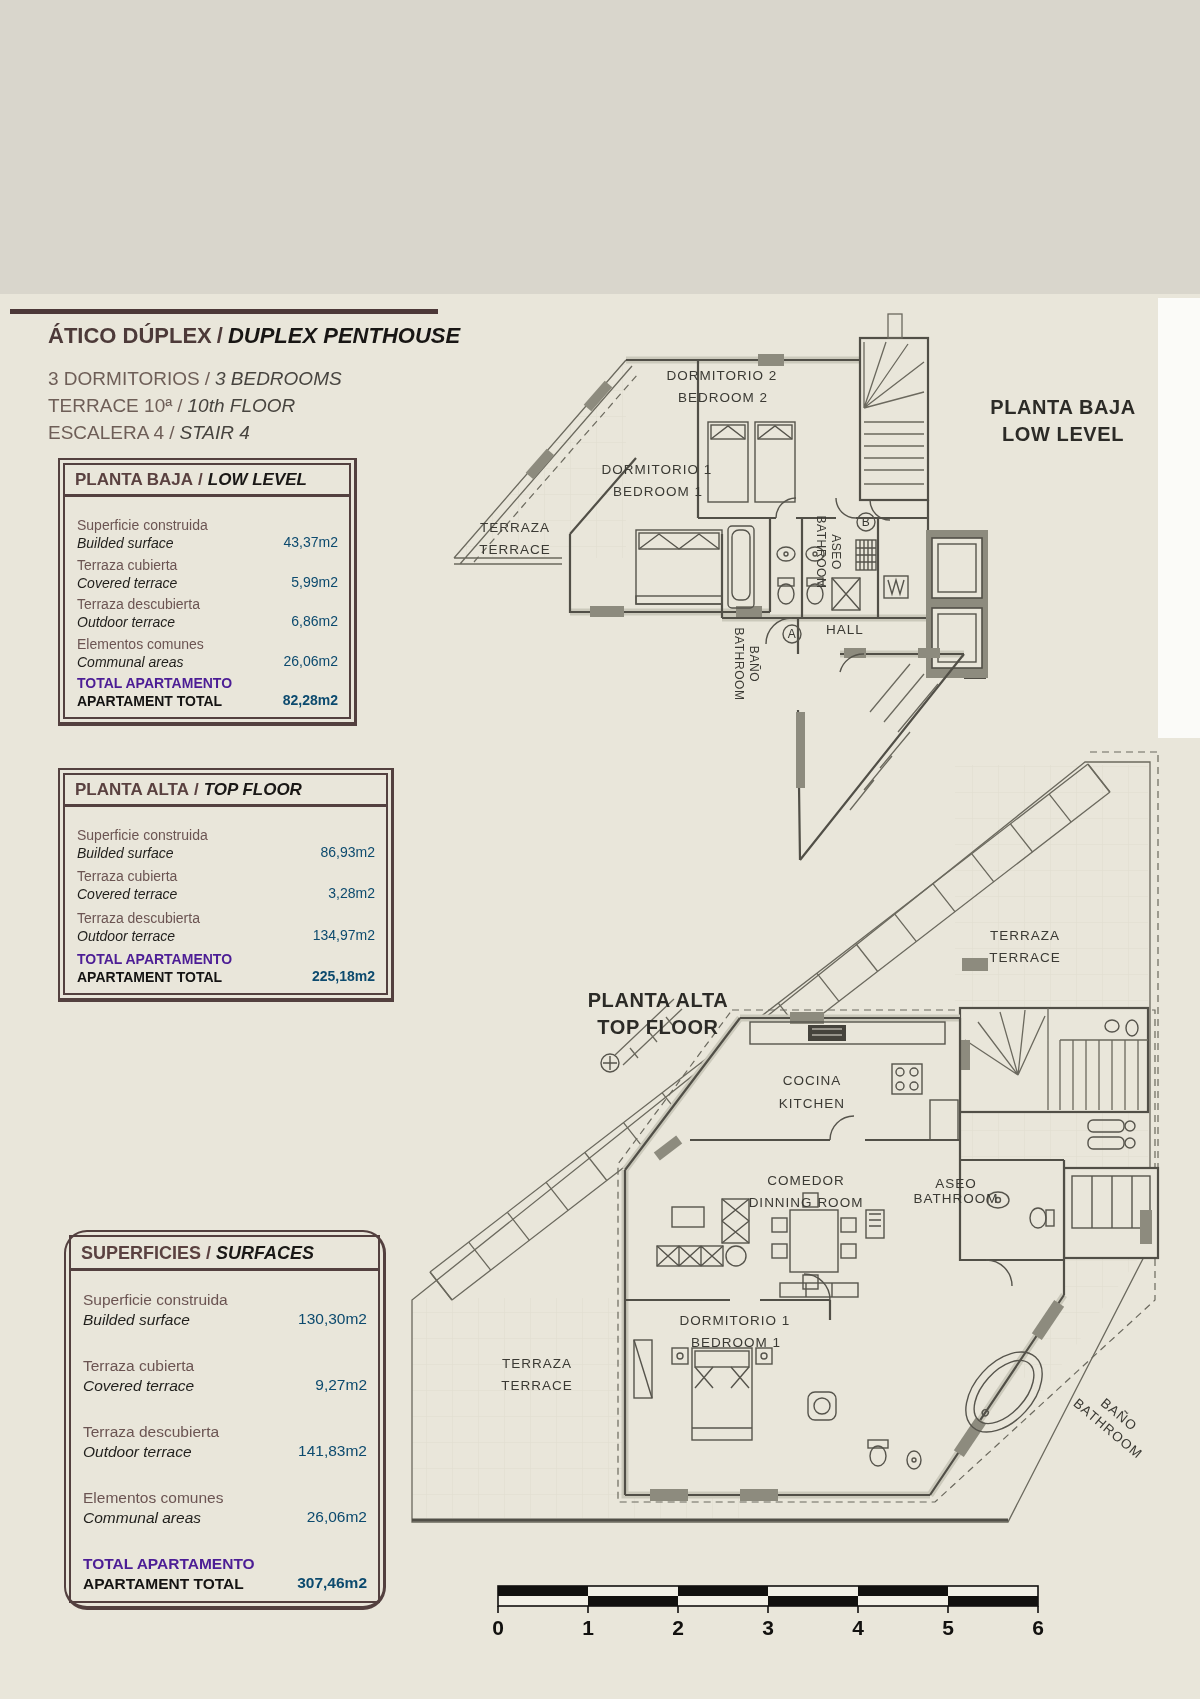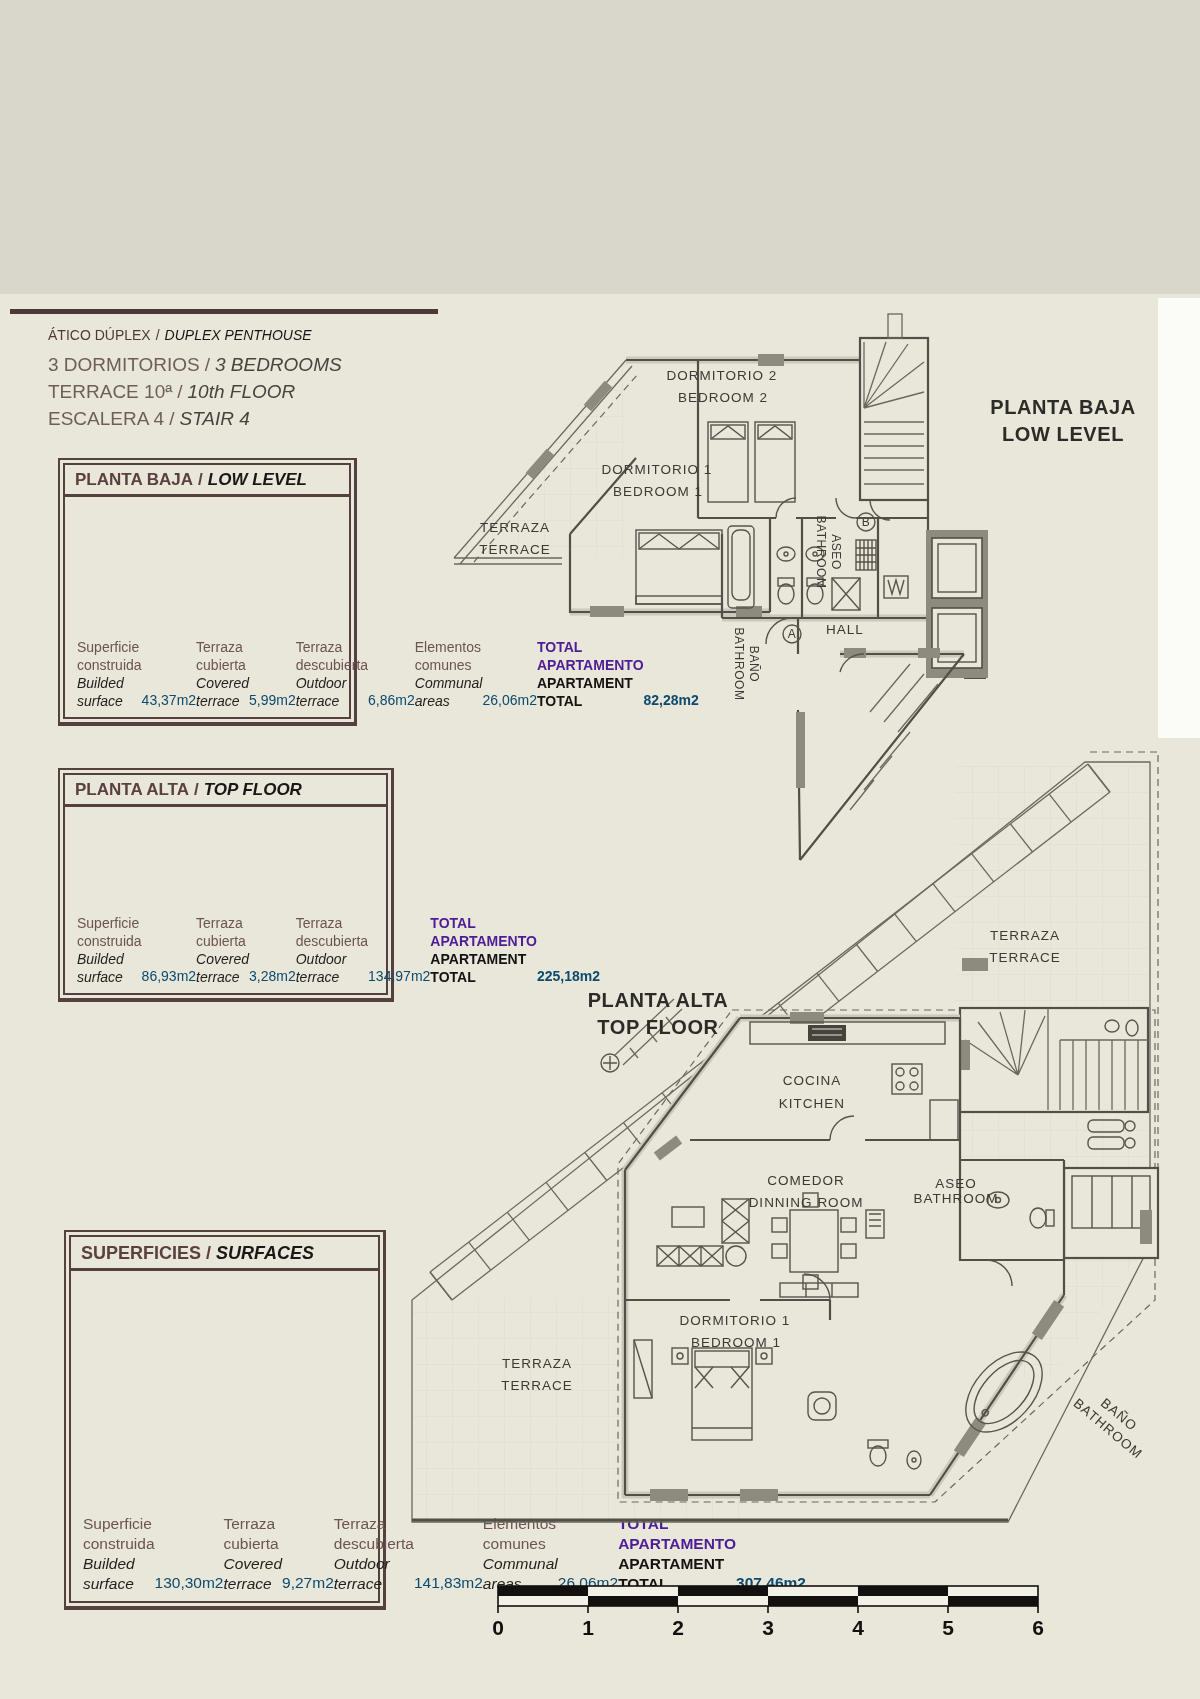--- a/index.html
+++ b/index.html
@@ -5,39 +5,39 @@
   html,body{margin:0;padding:0;}
   body{font-family:"Liberation Sans",sans-serif;}
   .canvas{position:relative;width:1200px;height:1699px;background:#e9e6da;overflow:hidden;}
   .top-band{position:absolute;left:0;top:0;width:1200px;height:294px;background:#d9d6cc;}
   .white-patch{position:absolute;left:1158px;top:298px;width:42px;height:440px;background:#fbfbf8;}
   .top-rule{position:absolute;left:10px;top:309px;width:428px;height:5px;background:#4c3838;}
 
   .title-block{position:absolute;left:48px;top:322px;width:420px;}
   .tb-line{font-size:19px;line-height:27px;color:#6e5e57;white-space:nowrap;}
   .tb-line .en{font-style:italic;color:#47443f;}
-  .tb-line.first{font-size:14px;font-weight:normal;color:#4d3a39;margin-bottom:2px;}
+  .tb-line.first{font-size:22px;font-weight:bold;color:#4d3a39;margin-bottom:16px;}
   .tb-line.first .en{color:#181614;}
   .sep{margin:0 5px;}
 
   .stable{position:absolute;border:2px solid #53403f;border-bottom-width:4px;border-right-width:3px;padding:3px;box-sizing:border-box;background:transparent;}
   .stable-inner{border:2px solid #53403f;height:100%;box-sizing:border-box;display:flex;flex-direction:column;gap:10px;}
   .stable-head{padding:6px 10px 5px 10px;border-bottom:3px solid #53403f;font-weight:bold;font-size:17px;color:#5a4140;white-space:nowrap;}
   .stable-head .en{font-style:italic;color:#1a1816;}
-  .stable-body{flex:1;display:flex;flex-direction:row;justify-content:space-between;padding:9px 11px 7px 12px;}
+  .stable-body{flex:1;display:flex;flex-direction:column;justify-content:space-between;padding:9px 11px 7px 12px;}
   .srow{display:flex;justify-content:space-between;align-items:flex-end;}
   .lbl-es{color:#6b5452;}
   .lbl-en{color:#201f1c;font-style:italic;}
   .srow-value{color:#0c4a6e;padding-bottom:1px;}
   .srow.total .lbl-es{font-weight:bold;color:#4c1d95;}
   .srow.total .lbl-en{font-weight:bold;font-style:normal;color:#141312;}
   .srow.total .srow-value{font-weight:bold;}
   .t-small{font-size:14px;line-height:18px;}
   .t-small .stable-head{font-size:17px;}
-  .t-big{font-size:15.5px;line-height:20px;}
+  .t-big{font-size:15.5px;line-height:20px;border-radius:23px;}
   .t-big .stable-head{font-size:18px;}
 
   svg.plan{position:absolute;}
   svg text{font-family:"Liberation Sans",sans-serif;}
   .room-label{font-size:13.5px;fill:#3b3a34;letter-spacing:1px;}
   .room-label-sm{font-size:12px;fill:#3b3a34;letter-spacing:0.6px;}
   .plan-title{font-size:20px;font-weight:bold;fill:#2c2b27;letter-spacing:0.6px;}
   .wall{stroke:#514f47;stroke-width:2.2;fill:none;}
   .wall-under{stroke:#cbc9bb;stroke-width:7;fill:none;}
   .thin{stroke:#6b695e;stroke-width:1.3;fill:none;}

